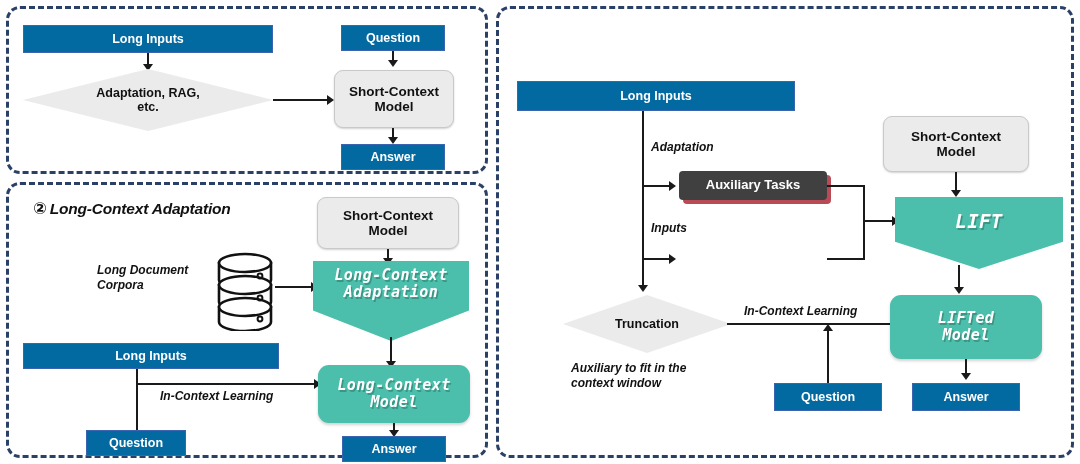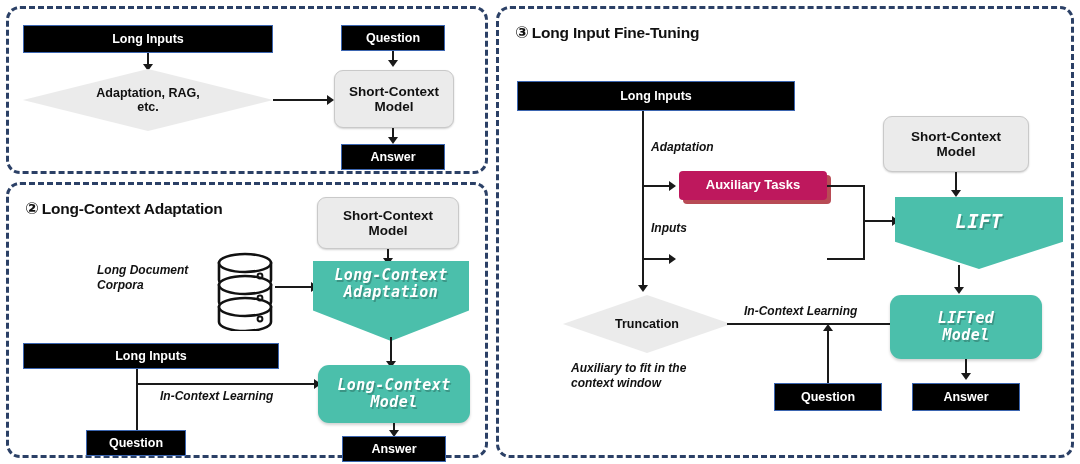--- a/index.html
+++ b/index.html
@@ -36,21 +36,21 @@
     position:absolute;
     box-sizing:border-box;
     display:flex;
     align-items:center;
     justify-content:center;
     text-align:center;
     line-height:1.12;
     font-weight:bold;
   }
   .blue{
-    background:#000000;
+    background:#0369a1;
     color:#ffffff;
     border:1px solid #3b65b0;
     font-size:12.5px;
   }
   .grey{
     background:#ebebeb;
     color:#111111;
     border:1px solid #c9c9c9;
     border-radius:9px;
     font-size:13.5px;
@@ -75,21 +75,21 @@
     font-style:italic;
     font-weight:bold;
     font-size:15px;
     letter-spacing:.4px;
     text-shadow:1.5px 1.5px 0 rgba(0,0,0,.22);
     clip-path:polygon(0 0,100% 0,100% 62%,50% 100%,0 62%);
     align-items:flex-start;
     padding-top:6px;
   }
   .red3d{
-    background:#be185d;
+    background:#404040;
     color:#ffffff;
     border-radius:4px;
     font-size:13px;
     box-shadow:4px 4px 0 #b84b55;
   }
   .green3d{
     background:#10a63c;
     color:#ffffff;
     border-radius:4px;
     font-size:13px;
@@ -169,21 +169,21 @@
 
     <div class="ln lnv" style="left:383px;top:119px;height:11px;"></div>
     <div class="arrow ar-down" style="left:379px;top:128px;"></div>
 
     <div class="node blue" style="left:332px;top:135px;width:104px;height:26px;">Answer</div>
 
   </div>
 
   <div class="panel" id="panel2">
 
-    <div class="panel-title" style="left:16px;top:14px;">
+    <div class="panel-title" style="left:24px;top:14px;font-style:italic;">
       <span class="circnum">②</span><span>Long-Context Adaptation</span>
     </div>
 
     <div class="node grey" style="left:308px;top:12px;width:142px;height:52px;">
       <div>
         <span>Short-Context</span><br>
         <span>Model</span>
       </div>
     </div>
     <div class="ln lnv" style="left:378px;top:64px;height:11px;"></div>
@@ -242,23 +242,20 @@
     </div>
 
     <div class="ln lnv" style="left:384px;top:238px;height:9px;"></div>
     <div class="arrow ar-down" style="left:380px;top:245px;"></div>
 
     <div class="node blue" style="left:333px;top:251px;width:104px;height:26px;">Answer</div>
   </div>
 
   <div class="panel" id="panel3">
 
-    <div class="panel-title" style="left:16px;top:14px;">
-      <span class="circnum">③</span><span>Long Input Fine-Tuning</span>
-    </div>
 
     <div class="node blue" style="left:18px;top:72px;width:278px;height:30px;">Long Inputs</div>
 
     <div class="ln lnv" style="left:143px;top:102px;height:178px;"></div>
     <div class="arrow ar-down" style="left:139px;top:276px;"></div>
 
     <div class="anno" style="left:152px;top:131px;">Adaptation</div>
     <div class="ln lnh" style="left:143px;top:176px;width:30px;"></div>
     <div class="arrow ar-right" style="left:170px;top:172px;"></div>
     <div class="node red3d" style="left:180px;top:162px;width:148px;height:29px;">Auxiliary Tasks</div>

